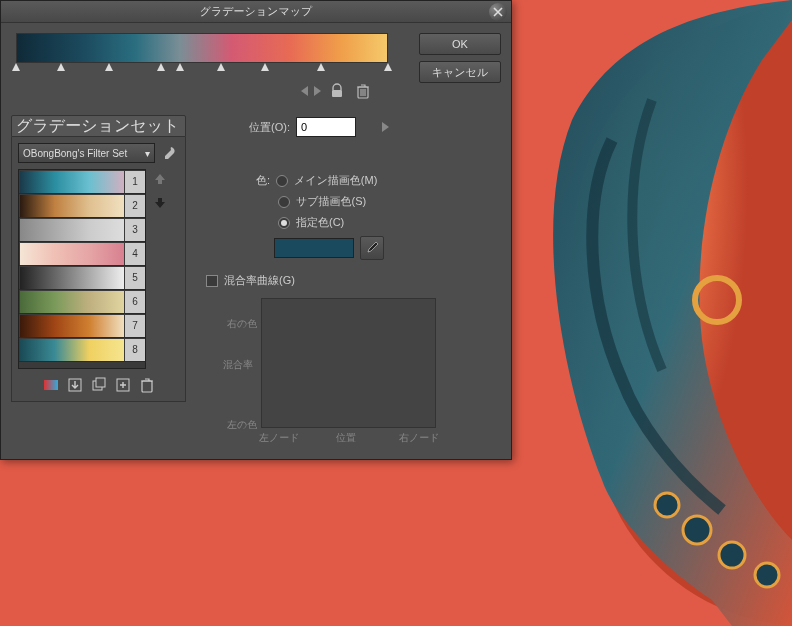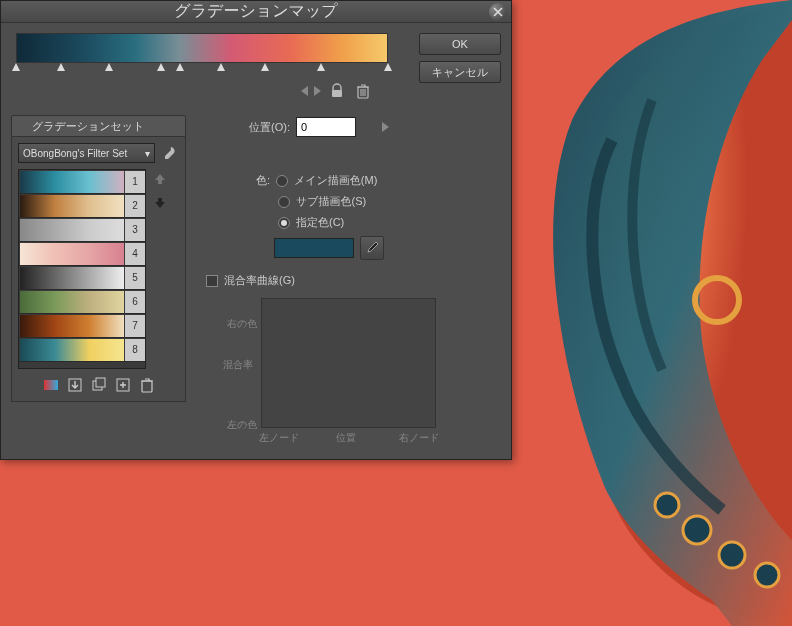--- a/index.html
+++ b/index.html
@@ -1,38 +1,38 @@
 <!DOCTYPE html>
 <html><head>
 <meta charset="utf-8">
 <style>
   * { box-sizing: border-box; margin: 0; padding: 0; font-family: "Meiryo", "MS Gothic", sans-serif; }
   body { width: 792px; height: 626px; overflow: hidden; background: #e05a47; position: relative; }
   .canvas-art { position: absolute; right: 0; top: 0; width: 380px; height: 626px; }
   .dialog { position: absolute; left: 0; top: 0; width: 512px; height: 460px; background: #4d4d4d; border: 1px solid #222; box-shadow: 2px 2px 8px rgba(0,0,0,.4); font-size: 11px; color: #ccc; }
   .titlebar { height: 22px; background: linear-gradient(#5a5a5a,#484848); display: flex; align-items: center; justify-content: center; position: relative; border-bottom: 1px solid #333; }
-  .titlebar .title { color: #ddd; font-size: 16px; }
+  .titlebar .title { color: #ddd; font-size: 11px; }
   .close-btn { position: absolute; right: 4px; top: 2px; width: 18px; height: 18px; border-radius: 50%; background: radial-gradient(circle at 30% 30%,#888,#333); display: flex; align-items: center; justify-content: center; cursor: pointer; }
   .close-btn svg { width: 10px; height: 10px; }
   .body { padding: 8px 10px; position: relative; height: calc(100% - 22px); }
   .gradient-bar-wrap { position: absolute; left: 15px; top: 10px; width: 372px; }
   .gradient-bar { height: 30px; border: 1px solid #333; background: linear-gradient(90deg,#0f2a38 0%, #1c4a5e 18%, #2a6e80 32%, #7a8e96 44%, #d45a73 58%, #e86b54 74%, #f0a04a 88%, #f5c96a 100%); }
   .stops { position: relative; height: 10px; }
   .stop { position: absolute; top: 0; width: 0; height: 0; border-left: 4px solid transparent; border-right: 4px solid transparent; border-bottom: 8px solid #ddd; transform: translateX(-4px); }
   .btn-col { position: absolute; right: 10px; top: 10px; width: 82px; display: flex; flex-direction: column; gap: 6px; }
   .btn { height: 22px; background: linear-gradient(#606060,#4a4a4a); border: 1px solid #2a2a2a; border-radius: 2px; color: #ddd; font-size: 11px; display: flex; align-items: center; justify-content: center; cursor: pointer; }
   .tool-row { position: absolute; left: 300px; top: 58px; display: flex; gap: 6px; align-items: center; }
   .icon-btn { width: 20px; height: 20px; display: flex; align-items: center; justify-content: center; cursor: pointer; }
   .label-row { display: flex; align-items: center; gap: 6px; }
   .pos-row { position: absolute; left: 248px; top: 94px; }
   .num-input { width: 60px; height: 20px; background: #fff; border: 1px solid #222; color: #000; font-size: 11px; padding: 0 4px; }
   .tri-right { width: 0; height: 0; border-top: 5px solid transparent; border-bottom: 5px solid transparent; border-left: 7px solid #888; cursor: pointer; }
   .tri-left { width: 0; height: 0; border-top: 5px solid transparent; border-bottom: 5px solid transparent; border-right: 7px solid #888; cursor: pointer; }
   .preset-group { position: absolute; left: 10px; top: 92px; width: 175px; }
-  .group-header { height: 22px; background: #565656; border: 1px solid #333; border-radius: 2px 2px 0 0; padding: 0 20px; display: flex; align-items: center; color: #ddd; font-size: 11px; }
+  .group-header { height: 22px; background: #565656; border: 1px solid #333; border-radius: 2px 2px 0 0; padding: 0 4px; display: flex; align-items: center; color: #ddd; font-size: 16px; }
   .preset-body { border: 1px solid #333; border-top: none; background: #4a4a4a; padding: 6px; }
   .preset-select-row { display: flex; gap: 4px; align-items: center; margin-bottom: 6px; }
   .select { flex: 1; height: 20px; background: linear-gradient(#5a5a5a,#454545); border: 1px solid #222; color: #ddd; font-size: 10px; padding: 0 4px; display: flex; align-items: center; justify-content: space-between; cursor: pointer; }
   .wrench { width: 20px; height: 20px; display: flex; align-items: center; justify-content: center; cursor: pointer; }
   .preset-list-wrap { display: flex; gap: 4px; }
   .preset-list { width: 128px; height: 200px; overflow: hidden; border: 1px solid #222; background: #3a3a3a; }
   .preset-item { height: 24px; display: flex; align-items: center; border-bottom: 1px solid #2a2a2a; }
   .preset-swatch { width: 104px; height: 22px; margin: 1px; }
   .preset-num { width: 20px; height: 22px; background: #ccc; color: #333; font-size: 10px; display: flex; align-items: center; justify-content: center; }
   .sidebtns { width: 18px; display: flex; flex-direction: column; gap: 4px; }

